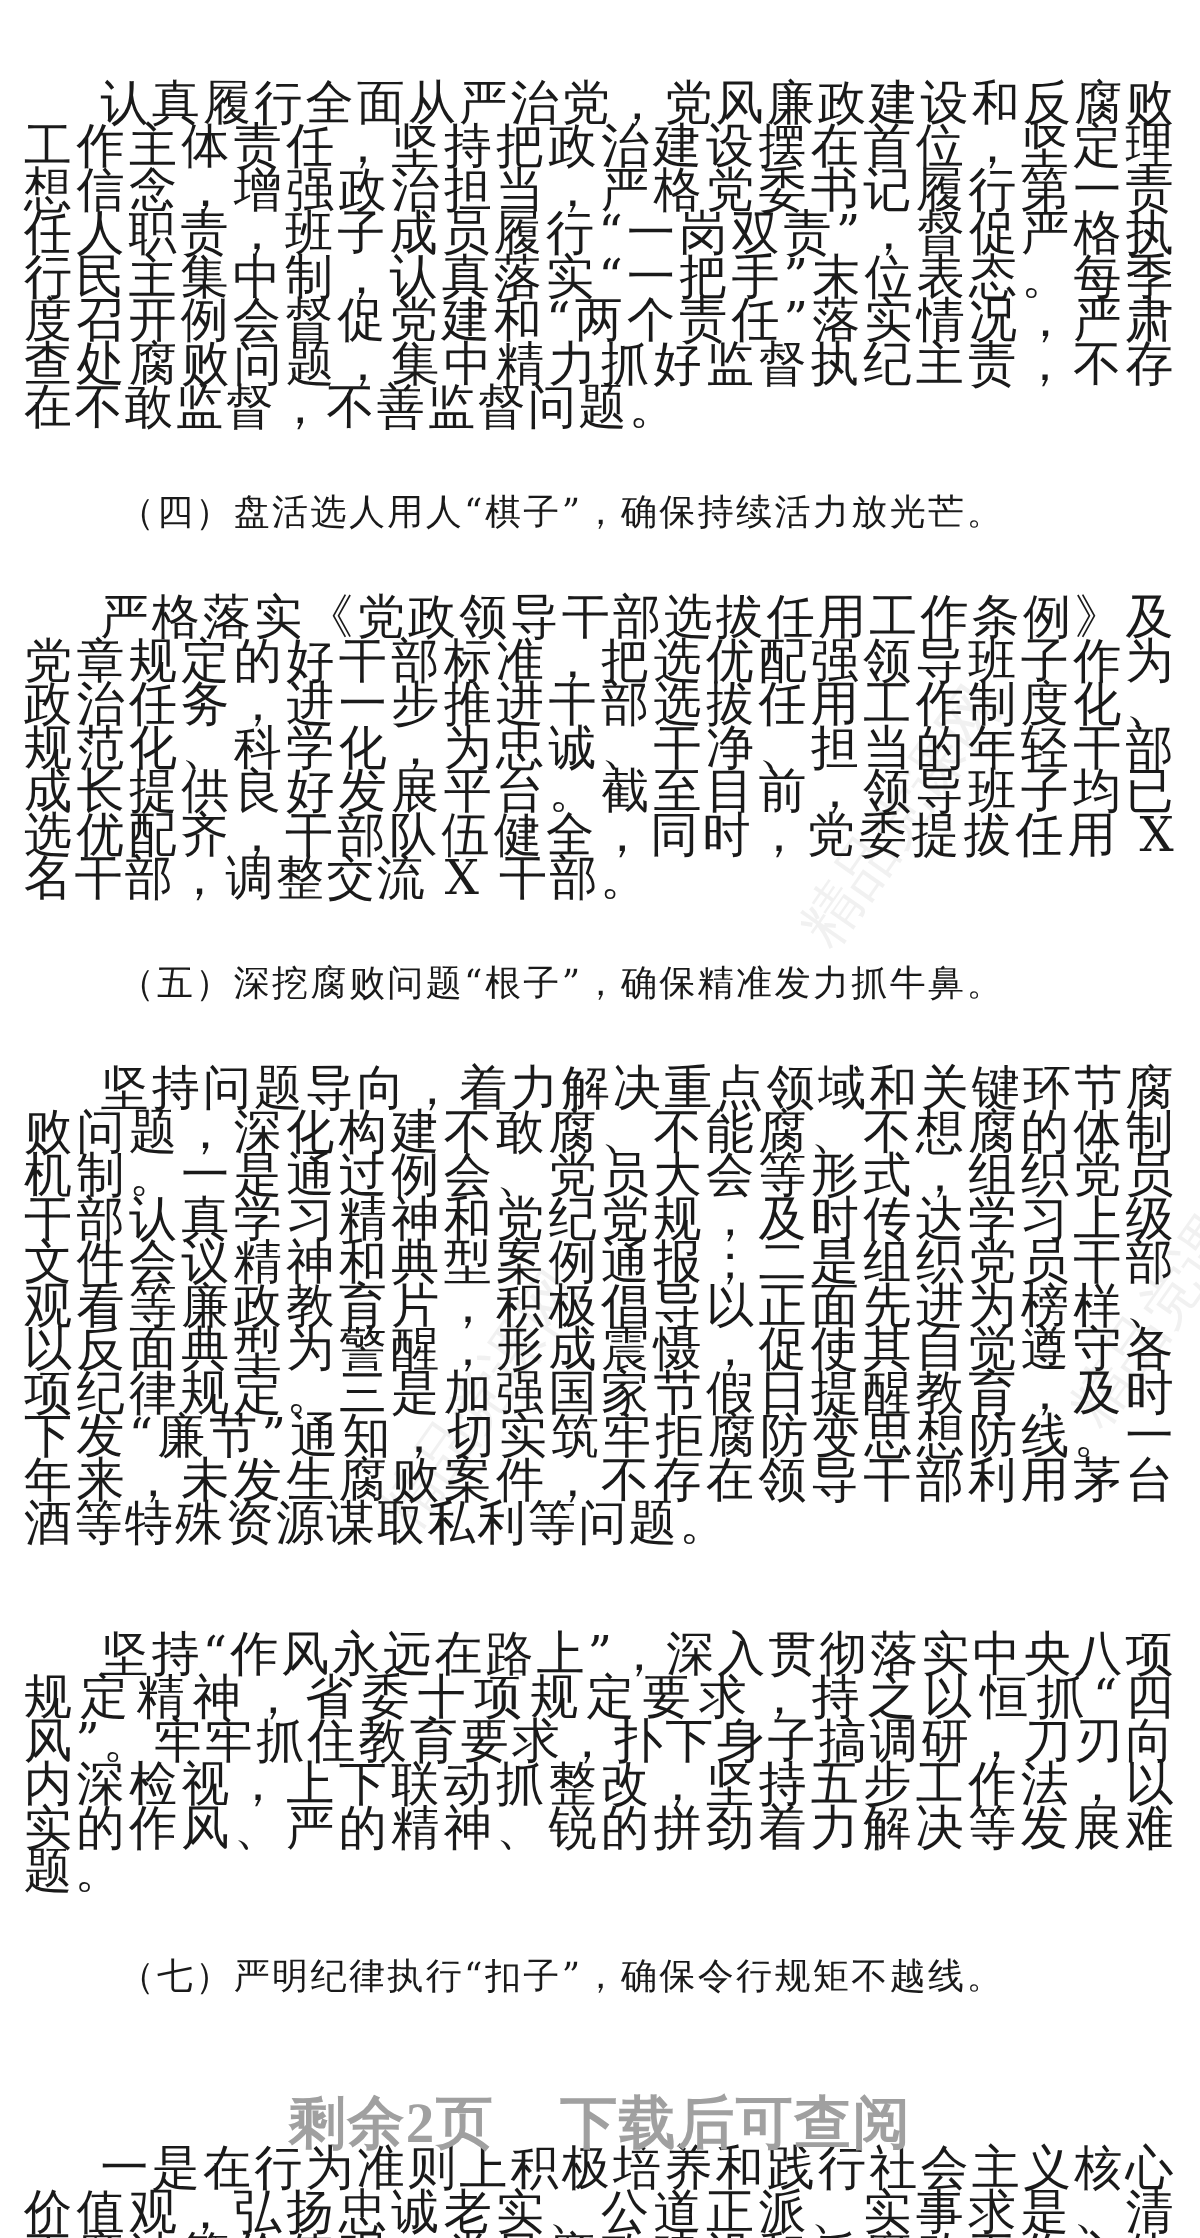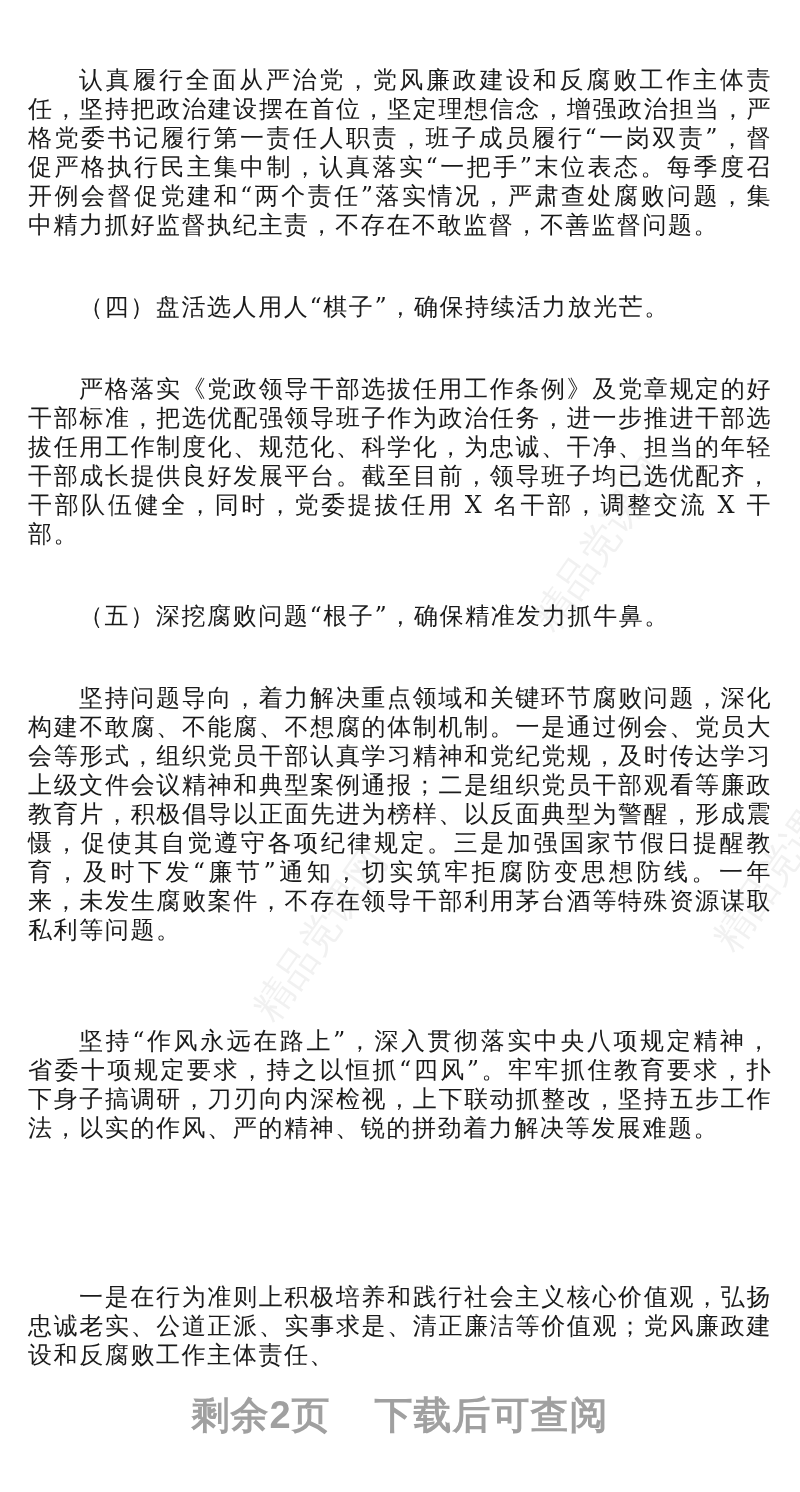--- a/index.html
+++ b/index.html
@@ -15,22 +15,22 @@
     font-family: "DejaVu Serif", "Liberation Serif", serif;
     color: #1a1a1a;
   }
   .page {
     position: absolute;
     left: 16px;
     top: 54px;
     width: 768px;
   }
   .para {
-    margin: 12px;
-    font-size: 24px;
+    margin: 0;
+    font-size: 32px;
     line-height: 29px;
     letter-spacing: 1.6px;
     text-align: justify;
     text-indent: 51px;
     word-break: break-all;
   }
   .heading {
     margin: 12px;
     font-size: 24px;
     line-height: 29px;
@@ -47,21 +47,21 @@
     white-space: nowrap;
     pointer-events: none;
     font-family: "DejaVu Sans", sans-serif;
   }
   .banner {
     position: absolute;
     left: 0;
     top: 1390px;
     width: 800px;
     text-align: center;
-    font-family: Liberation Sans, sans-serif;
+    font-family: Liberation Serif, serif;
     font-weight: bold;
     font-size: 38px;
     color: #a0a0a0;
     letter-spacing: 1px;
   }
   .banner span { display: inline-block; }
   .banner .sep { width: 44px; }
 </style>
 </head>
 <body>
@@ -77,20 +77,21 @@
   <div class="gap"></div>
   <p class="para">严格落实《党政领导干部选拔任用工作条例》及党章规定的好干部标准，把选优配强领导班子作为政治任务，进一步推进干部选拔任用工作制度化、规范化、科学化，为忠诚、干净、担当的年轻干部成长提供良好发展平台。截至目前，领导班子均已选优配齐，干部队伍健全，同时，党委提拔任用 X 名干部，调整交流 X 干部。</p>
   <div class="gap"></div>
   <p class="heading">（五）深挖腐败问题“根子”，确保精准发力抓牛鼻。</p>
   <div class="gap"></div>
   <p class="para">坚持问题导向，着力解决重点领域和关键环节腐败问题，深化构建不敢腐、不能腐、不想腐的体制机制。一是通过例会、党员大会等形式，组织党员干部认真学习精神和党纪党规，及时传达学习上级文件会议精神和典型案例通报；二是组织党员干部观看等廉政教育片，积极倡导以正面先进为榜样、以反面典型为警醒，形成震慑，促使其自觉遵守各项纪律规定。三是加强国家节假日提醒教育，及时下发“廉节”通知，切实筑牢拒腐防变思想防线。一年来，未发生腐败案件，不存在领导干部利用茅台酒等特殊资源谋取私利等问题。</p>
   <div class="gap"></div>
   <div class="gap"></div>
   <p class="para">坚持“作风永远在路上”，深入贯彻落实中央八项规定精神，省委十项规定要求，持之以恒抓“四风”。牢牢抓住教育要求，扑下身子搞调研，刀刃向内深检视，上下联动抓整改，坚持五步工作法，以实的作风、严的精神、锐的拼劲着力解决等发展难题。</p>
   <div class="gap"></div>
+  <p class="heading">（七）严明纪律执行“扣子”，确保令行规矩不越线。</p>
   <div class="gap"></div>
   <div class="gap"></div>
   <div class="gap"></div>
   <p class="para">一是在行为准则上积极培养和践行社会主义核心价值观，弘扬忠诚老实、公道正派、实事求是、清正廉洁等价值观；党风廉政建设和反腐败工作主体责任、</p>
 </div>
 
 <div class="banner">
   <span>剩余2页</span><span class="sep"></span><span>下载后可查阅</span>
 </div>
 

